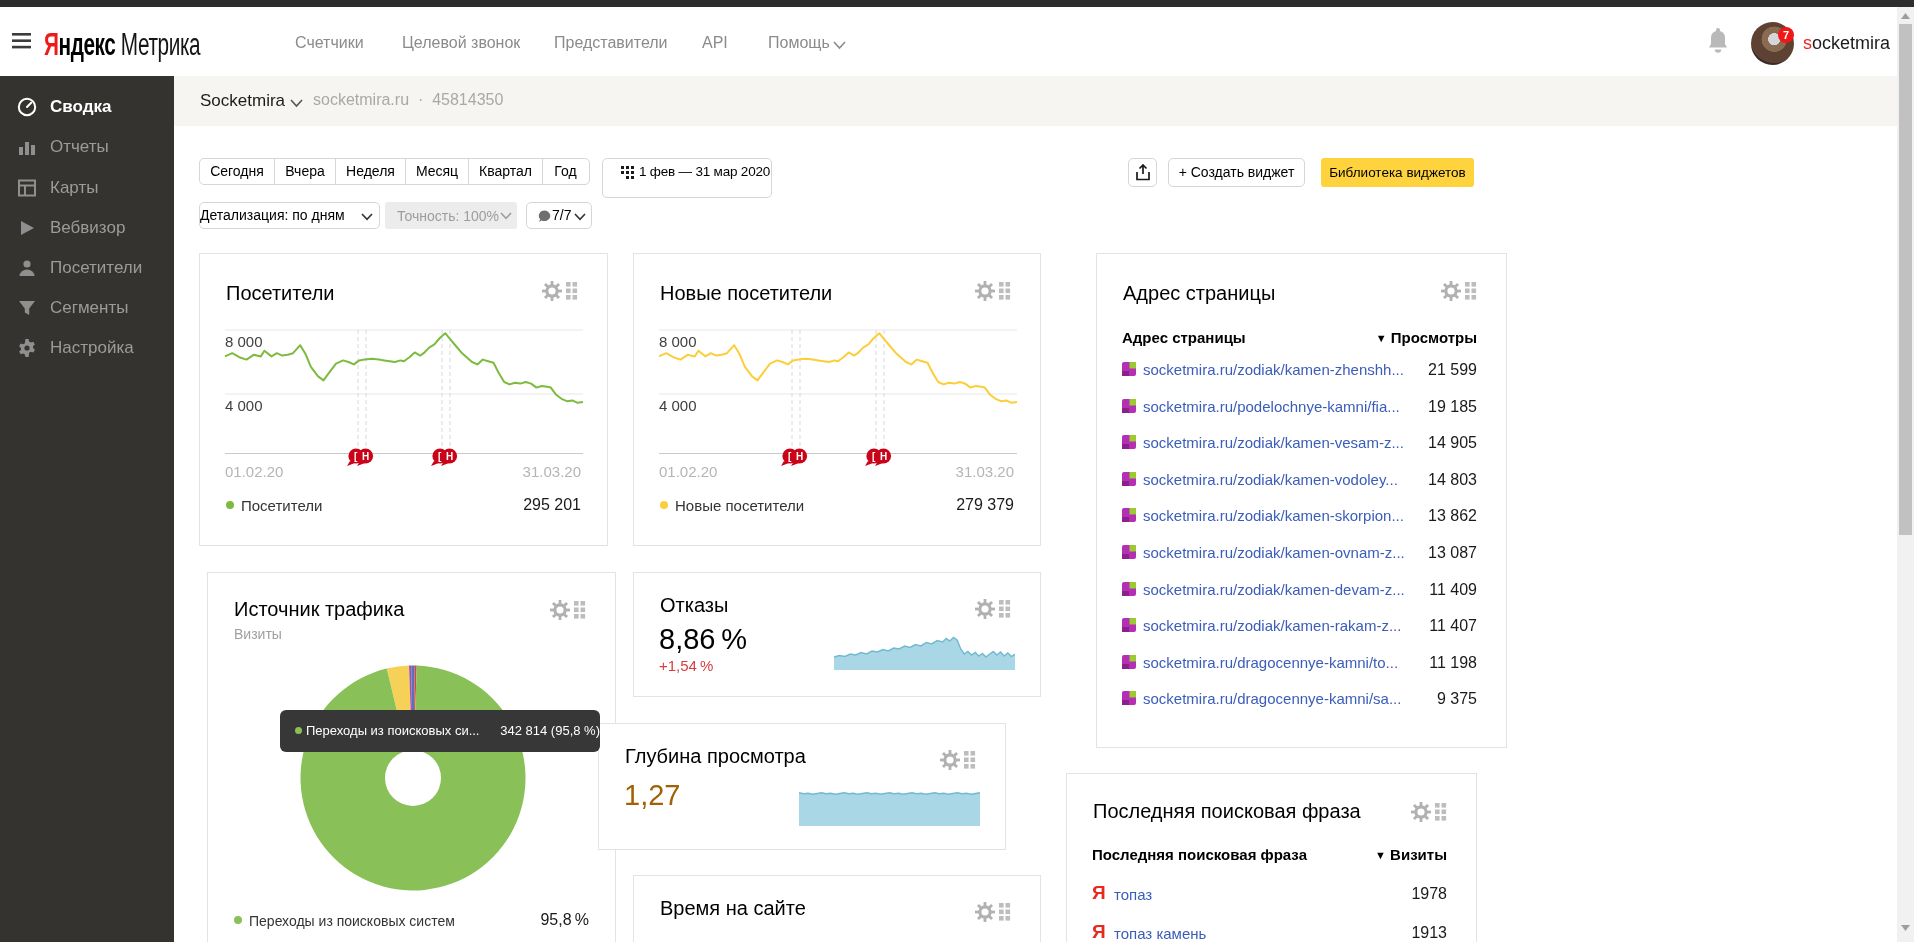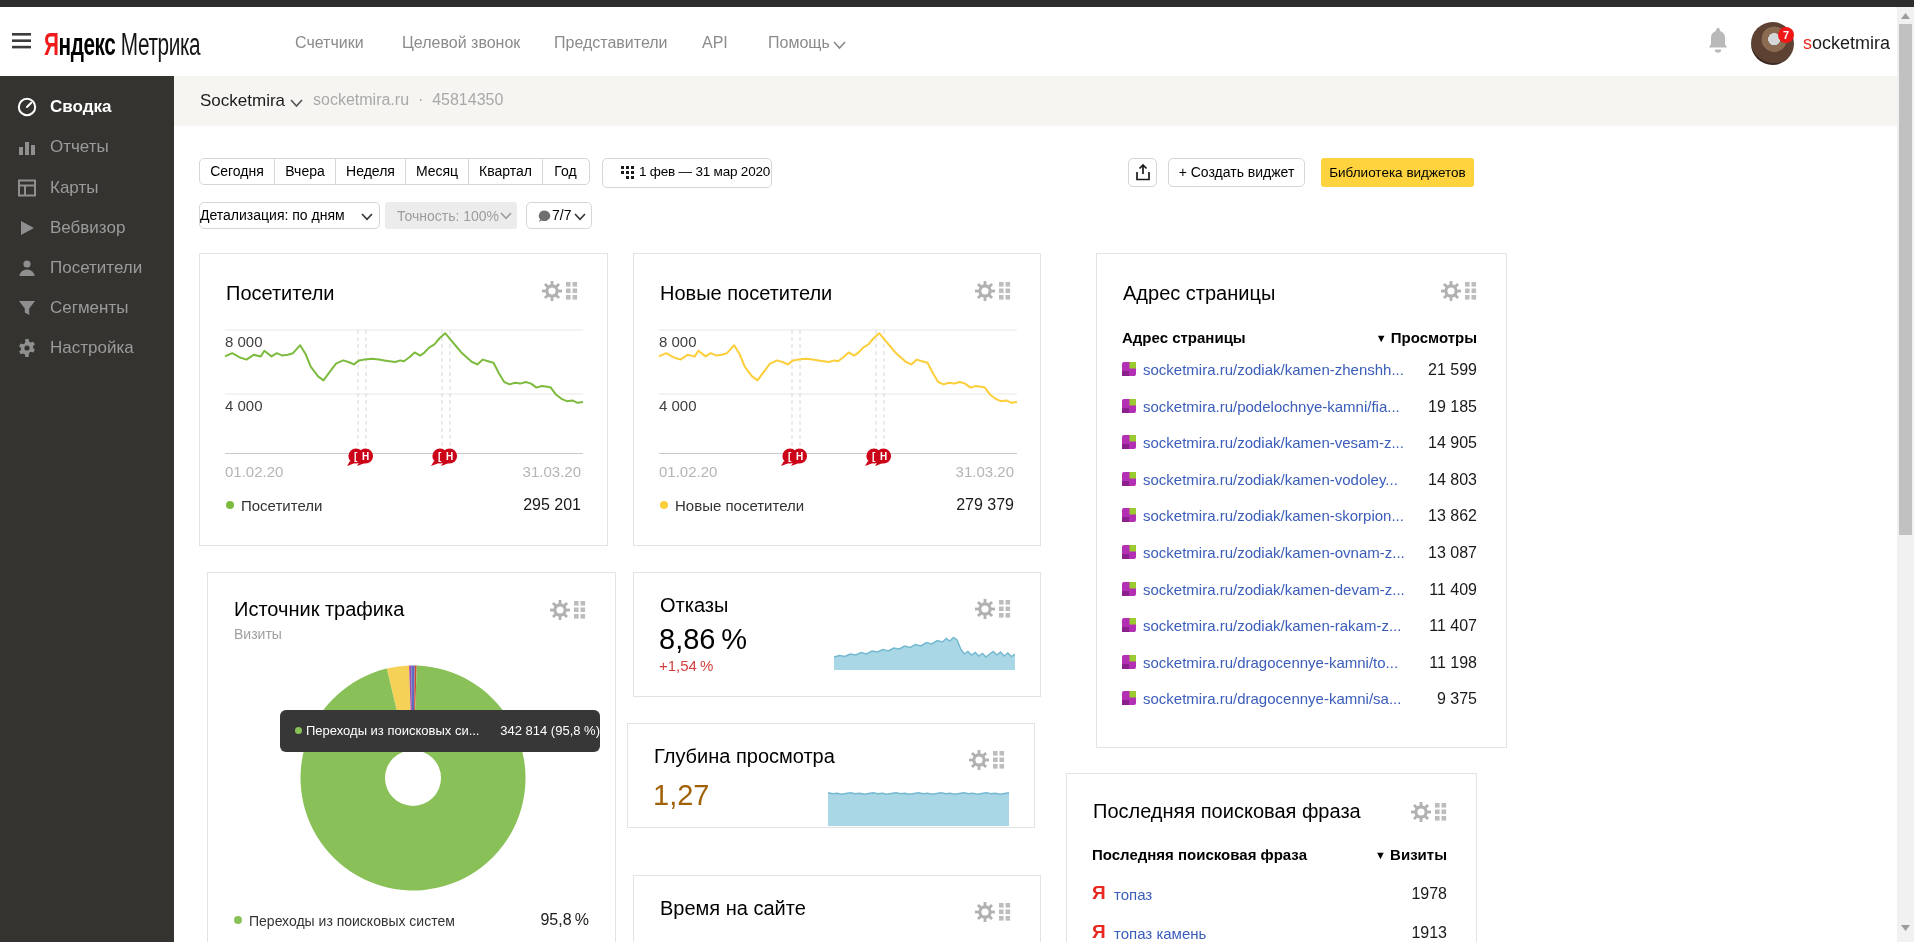--- a/index.html
+++ b/index.html
@@ -114,21 +114,21 @@
   <svg class="abs" style="left:116px;top:23px" width="13" height="9">
       <path d="M1,1 L6.5,7 L12,1" stroke="#555" stroke-width="1.6" fill="none"></path>
     </svg>
   <div class="abs" style="left:139px;top:15px;font-size:16px;color:#a9a9a9">socketmira.ru&nbsp;&nbsp;·&nbsp;&nbsp;45814350</div>
 </div>
 <div id="content">
 
   <div class="btn" style="left:199px;top:158px;width:391px;height:27px;line-height:25px;white-space:nowrap">
     <span class="seg" style="width:75px">Сегодня</span><span class="seg" style="width:61px">Вчера</span><span class="seg" style="width:70px">Неделя</span><span class="seg" style="width:63px">Месяц</span><span class="seg" style="width:74px">Квартал</span><span class="seg" style="width:45px;border-right:none">Год</span>
   </div>
-  <div class="btn" style="left:602px;top:158px;width:170px;height:30px;line-height:25px;white-space:nowrap;overflow:hidden">
+  <div class="btn" style="left:602px;top:158px;width:170px;height:40px;line-height:25px;white-space:nowrap;overflow:hidden">
     <svg class="abs" style="left:18px;top:6.5px" width="14" height="13" viewBox="0 0 14 13">
       <g fill="#1a1a1a">
           <rect x="0" y="0" width="3" height="3"></rect>
           <rect x="5" y="0" width="3" height="3"></rect>
           <rect x="10" y="0" width="3" height="3"></rect>
           <rect x="0" y="5" width="3" height="3"></rect>
           <rect x="5" y="5" width="3" height="3"></rect>
           <rect x="10" y="5" width="3" height="3"></rect>
           <rect x="5" y="10" width="3" height="3"></rect>
           <rect x="10" y="10" width="3" height="3"></rect>
@@ -477,21 +477,21 @@
       </g>
   </svg>
   <div class="abs" style="left:25px;top:50px;font-size:29px;color:#000">8,86 %</div>
   <div class="abs" style="left:25px;top:84px;font-size:15px;color:#d43f3f">+1,54 %</div>
   <svg class="abs" style="left:200px;top:60px" width="181" height="37" viewBox="0 0 181 37">
     <polygon fill="#a9d7e6" points="0.0,24.0 5.4,22.5 10.9,23.5 16.3,21.0 21.7,22.0 27.1,19.5 32.6,21.0 38.0,18.0 43.4,19.0 48.9,16.5 54.3,18.0 59.7,15.0 65.2,16.0 70.6,13.0 76.0,14.5 81.5,11.5 86.9,13.0 92.3,9.5 97.7,11.0 103.2,7.5 108.6,9.0 112.2,5.5 115.8,8.0 119.5,4.5 123.1,7.0 126.7,16.0 130.3,21.0 133.9,18.5 137.6,22.0 141.2,19.5 144.8,23.0 148.4,20.5 152.0,24.0 155.7,21.0 159.3,18.5 162.9,22.0 166.5,19.0 170.1,23.0 173.8,20.0 177.4,23.5 181.0,21.0 181,37 0,37"></polygon>
     <polyline fill="none" stroke="#74b9d0" stroke-width="1.5" points="0.0,24.0 5.4,22.5 10.9,23.5 16.3,21.0 21.7,22.0 27.1,19.5 32.6,21.0 38.0,18.0 43.4,19.0 48.9,16.5 54.3,18.0 59.7,15.0 65.2,16.0 70.6,13.0 76.0,14.5 81.5,11.5 86.9,13.0 92.3,9.5 97.7,11.0 103.2,7.5 108.6,9.0 112.2,5.5 115.8,8.0 119.5,4.5 123.1,7.0 126.7,16.0 130.3,21.0 133.9,18.5 137.6,22.0 141.2,19.5 144.8,23.0 148.4,20.5 152.0,24.0 155.7,21.0 159.3,18.5 162.9,22.0 166.5,19.0 170.1,23.0 173.8,20.0 177.4,23.5 181.0,21.0"></polyline>
   </svg>
 </div>
 
-<div class="card" style="left:627px;top:723px;width:408px;height:105px">
+<div class="card" style="left:598px;top:723px;width:408px;height:127px">
   <div class="mtitle">Глубина просмотра</div>
   <svg class="gear" style="left:341px;top:26px" width="20" height="20" viewBox="0 0 20 20">
     <g fill="#b1b1b1">
         <circle cx="10" cy="10" r="6.7"></circle>
     <g>
           <rect x="8.6" y="0" width="2.8" height="4.5"></rect>
           <rect x="8.6" y="0" width="2.8" height="4.5" transform="rotate(45 10 10)"></rect>
           <rect x="8.6" y="0" width="2.8" height="4.5" transform="rotate(90 10 10)"></rect>
           <rect x="8.6" y="0" width="2.8" height="4.5" transform="rotate(135 10 10)"></rect>
           <rect x="8.6" y="0" width="2.8" height="4.5" transform="rotate(180 10 10)"></rect>

